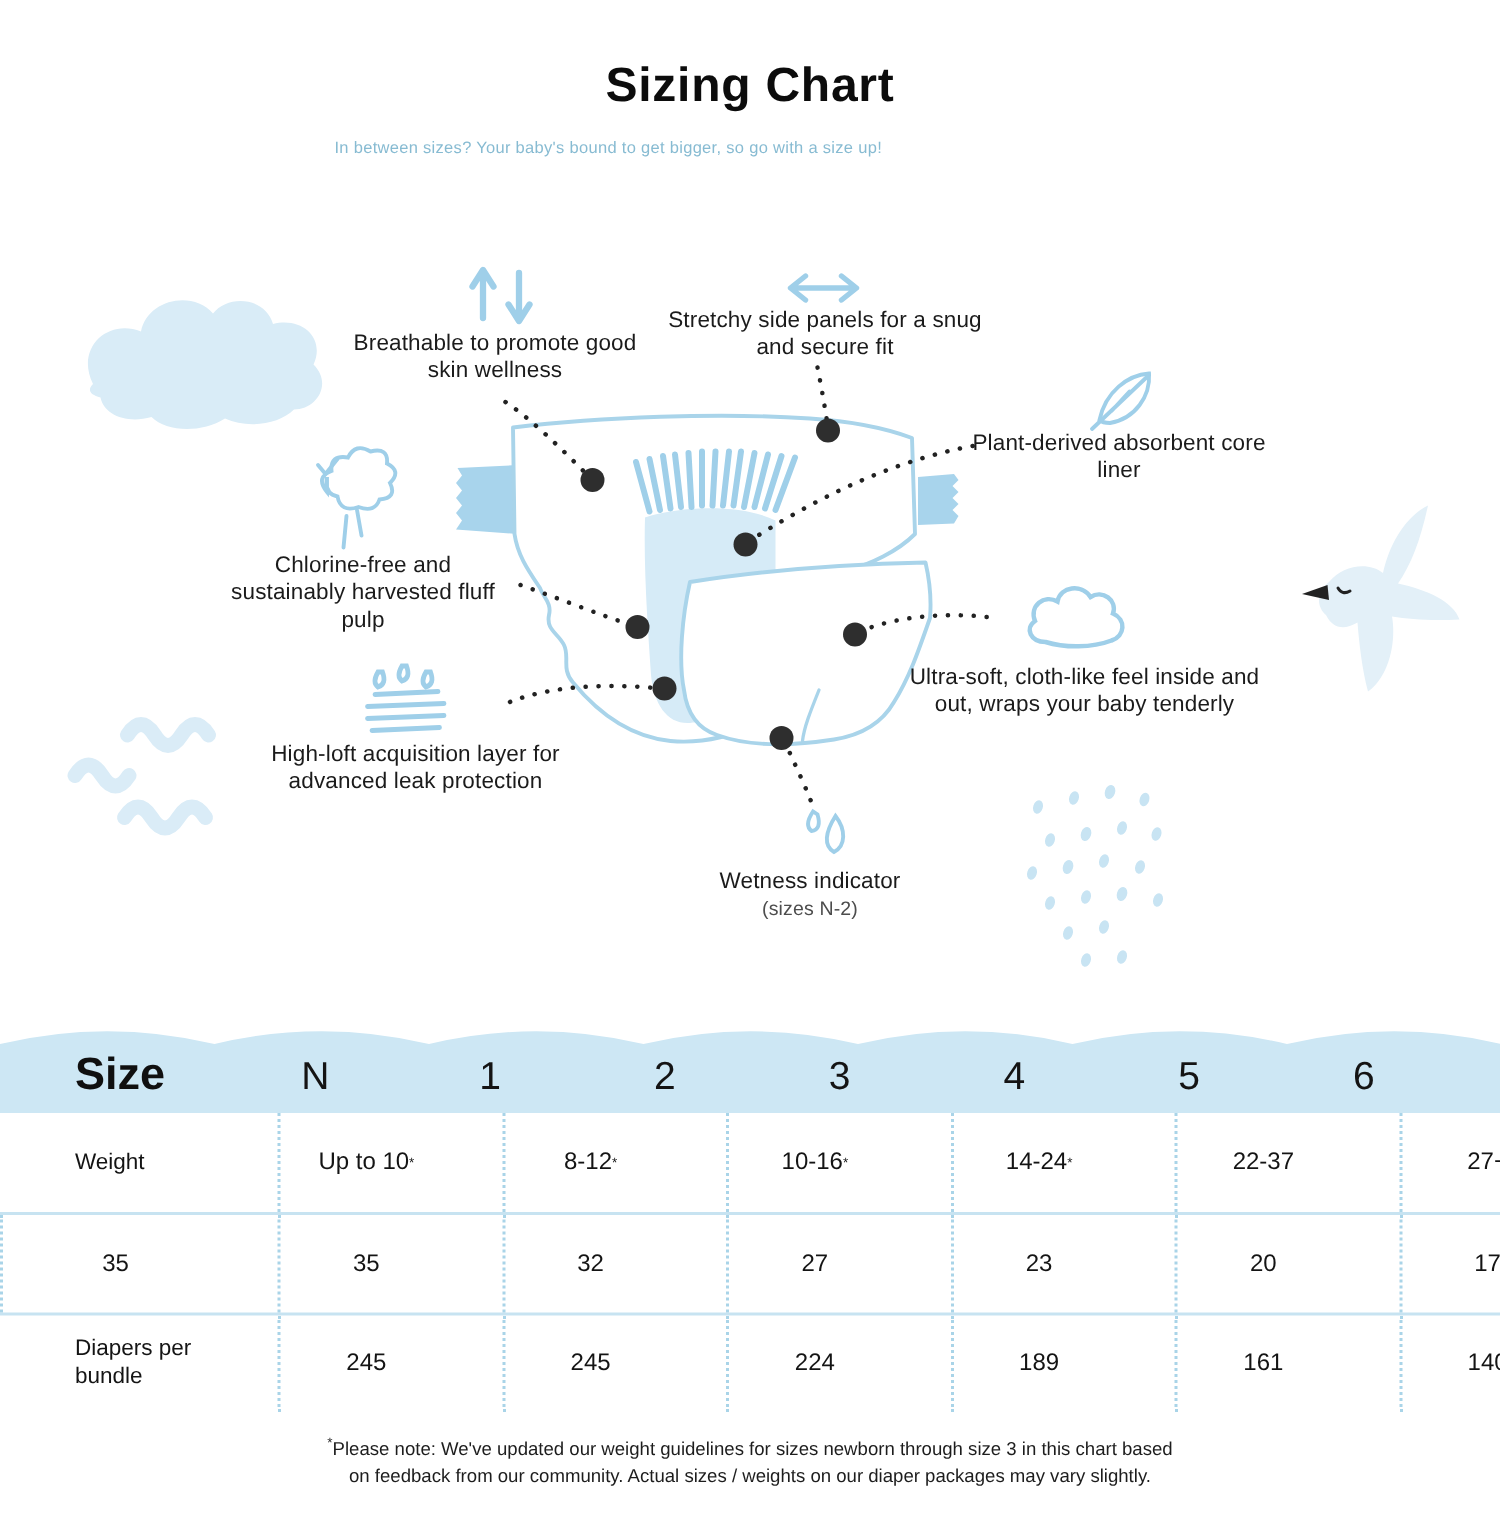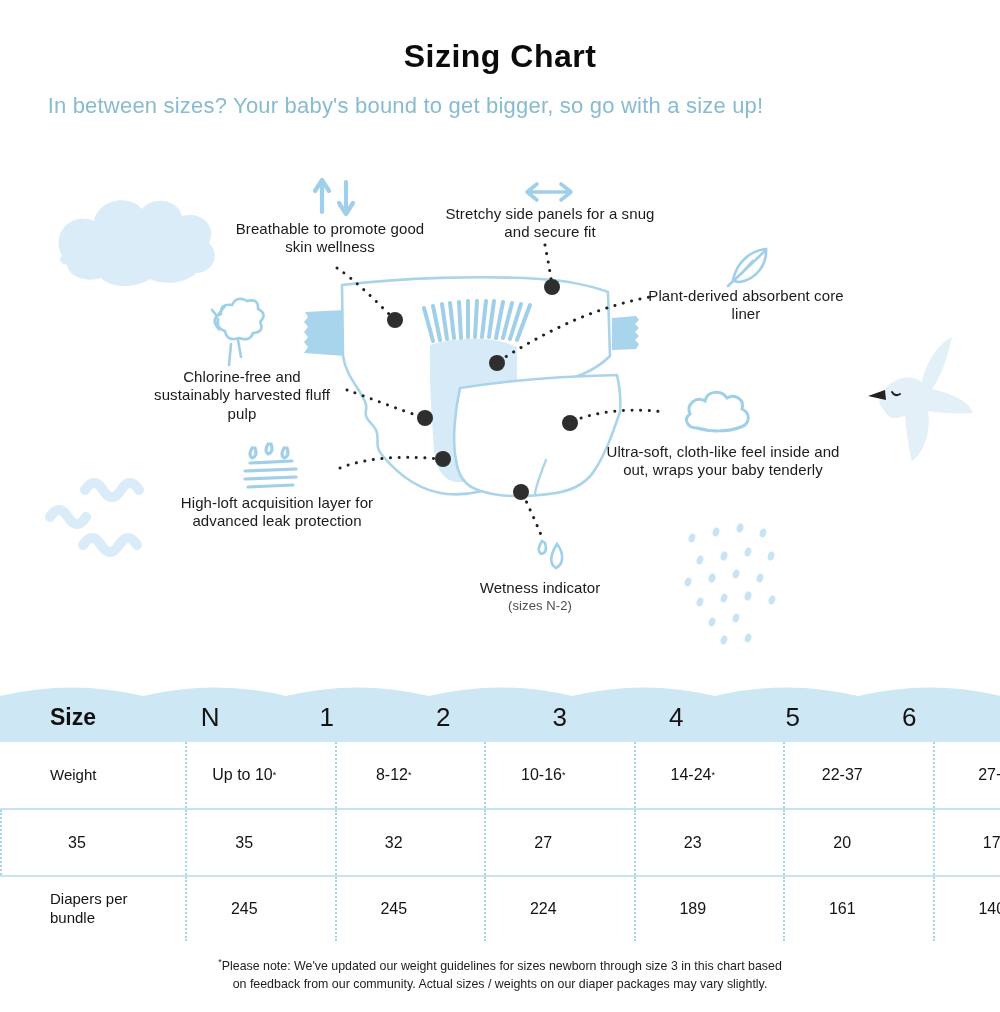--- a/index.html
+++ b/index.html
@@ -7,35 +7,35 @@
     position:relative;width:1000px;height:1012px;background:#ffffff;
     font-family:"Liberation Sans",sans-serif;color:#161616;overflow:hidden;
   }
   .abs{position:absolute;}
   .page-title{
     top:38px;left:0;width:1000px;text-align:center;
     font-size:32px;font-weight:bold;letter-spacing:.5px;color:#0c0c0c;
   }
   .page-subtitle{
     top:93px;left:0;width:811px;text-align:center;
-    font-size:22px;color:#87bbd2;letter-spacing:.2px;
+    font-size:11px;color:#87bbd2;letter-spacing:.2px;
   }
   .callout{
     text-align:center;font-size:15px;line-height:1.22;color:#1b1b1b;letter-spacing:.1px;
   }
   .callout.sub{font-size:13px;color:#4d4d4d;}
   
   .band{top:676px;left:0;width:1000px;height:66px;}
   .band svg{display:block;}
   .trow{
     display:grid;grid-template-columns:152px repeat(7,116.5px);
     align-items:center;width:1000px;
   }
   .thead{top:676px;left:0;height:66px;padding-top:16px;box-sizing:border-box;}
-  .thead .size-label{padding-left:50px;font-size:23px;font-weight:bold;color:#101010;}
+  .thead .size-label{padding-left:50px;font-size:30px;font-weight:bold;color:#101010;}
   .thead .col{font-size:26px;text-align:center;color:#141414;}
   .tbody{top:742px;left:0;}
   .trow.body{box-sizing:border-box;gap:33px;}
   .trow.body + .trow.body{border-top:2px solid #c7e3f1;}
   .row-label{padding-left:50px;font-size:15px;line-height:1.25;color:#141414;}
   .vcell{
     height:100%;display:flex;align-items:center;justify-content:center;
     border-left:2px dotted #a9d4e8;font-size:16px;color:#141414;
   }
   .vcell sup,.footnote sup{font-size:9px;vertical-align:super;line-height:0;}

